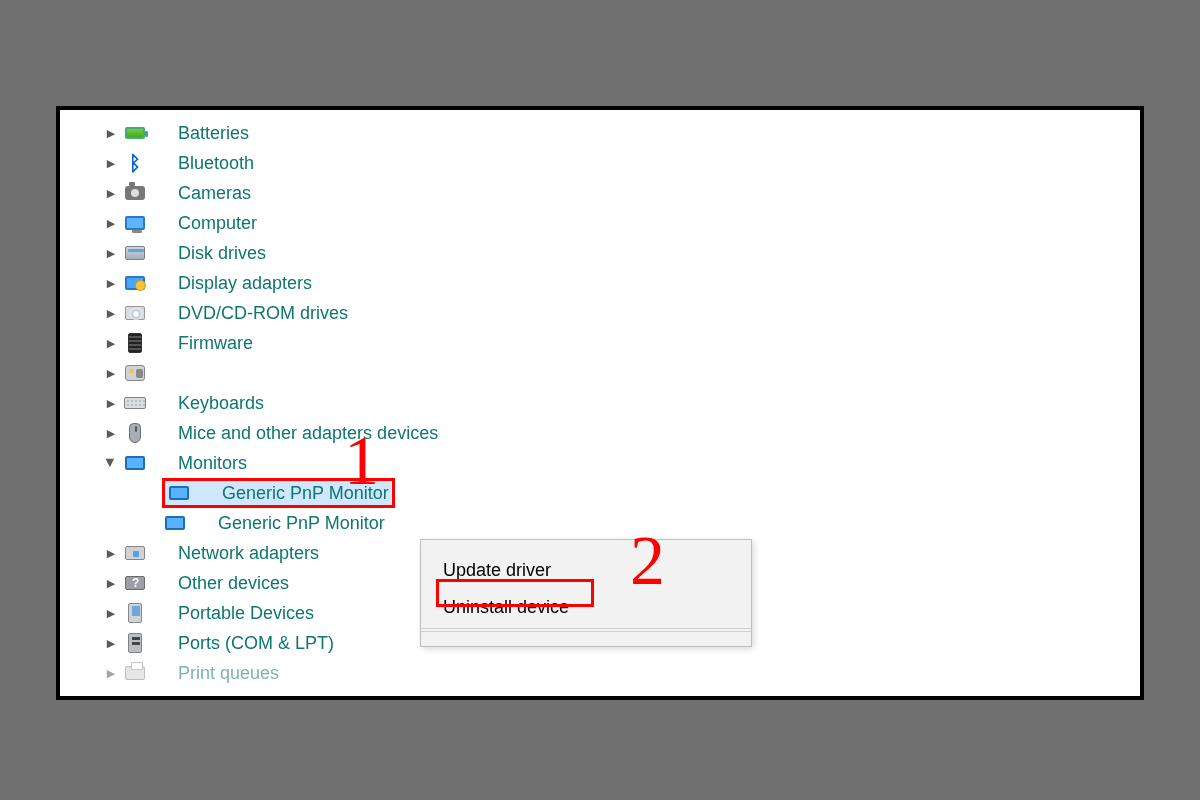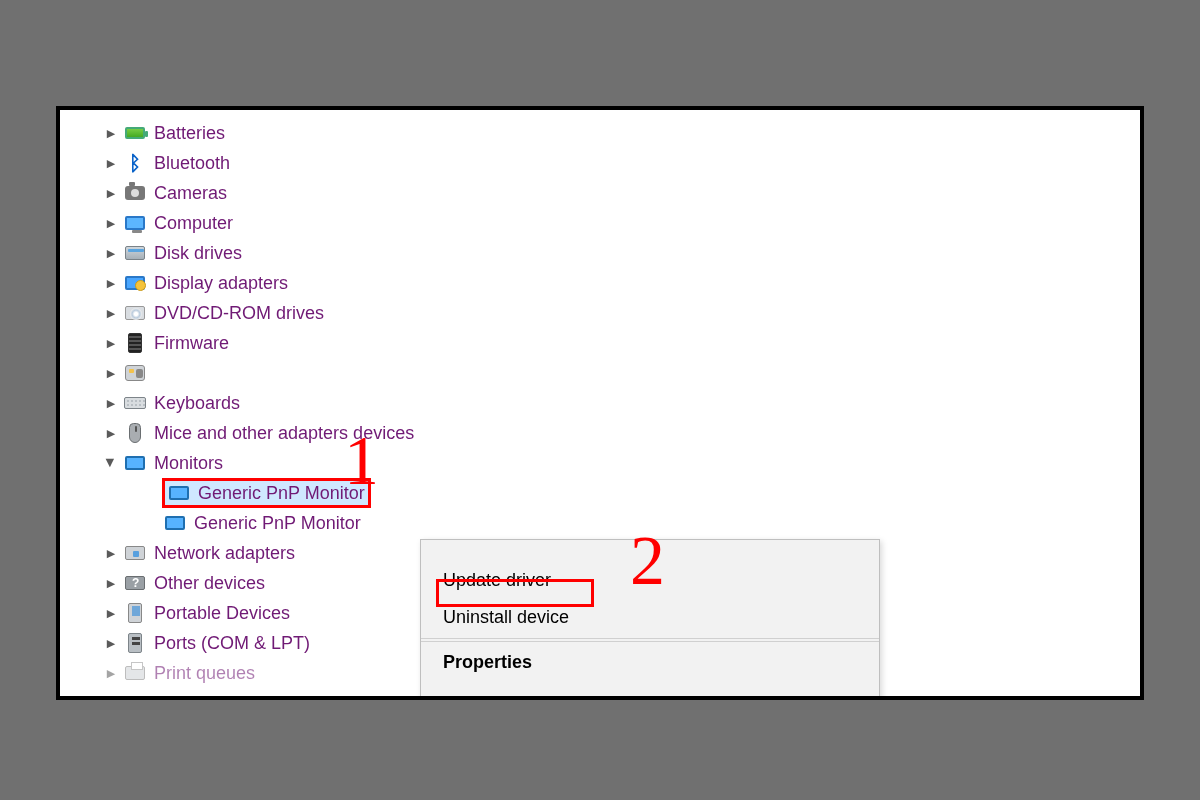--- a/index.html
+++ b/index.html
@@ -42,39 +42,39 @@
     flex: 0 0 auto;
   }
   .chev.none { visibility: hidden; }
   .iconbox {
     width: 22px; height: 22px;
     display: inline-flex;
     align-items: center; justify-content: center;
     margin-right: 8px;
     flex: 0 0 auto;
   }
-  .label { color: #701a75; }
+  .label { color: #0f766e; margin-left: 24px; }
   .selected {
     background: #cfe8ff;
     outline: 3px solid #ff0000;
     outline-offset: -1px;
     padding: 0 4px;
     display: inline-flex;
     align-items: center;
     height: 26px;
   }
   
   .ctxmenu {
     position: absolute;
     left: 360px; top: 429px;
-    width: 460px;
+    width: 332px;
     background: #f2f2f2;
     border: 1px solid #bfbfbf;
     box-shadow: 2px 2px 6px rgba(0,0,0,0.15);
-    padding: 22px 0;
+    padding: 12px 0;
   }
   .ctxitem {
     padding: 8px 22px;
     font-size: 18px;
     color: #000;
   }
   .ctxsep {
     border-top: 1px solid #d0d0d0;
     margin: 2px 0;
   }
@@ -292,23 +292,20 @@
 
   <div class="ctxmenu">
     <div class="ctxitem">
       <span>Update driver</span>
     </div>
     <div class="ctxitem">
       <span>Uninstall device</span>
     </div>
     <div class="ctxsep"></div>
     <div class="ctxsep"></div>
-    <div class="ctxitem prop">
-      <span>Properties</span>
-    </div>
   </div>
 
   <div class="redbox2" style="left:376px; top:469px; width:158px; height:28px;"></div>
 
   <div class="annot" style="left:284px; top:316px;">1</div>
   <div class="annot" style="left:570px; top:416px;">2</div>
 
 </div>
 
 </body></html>

